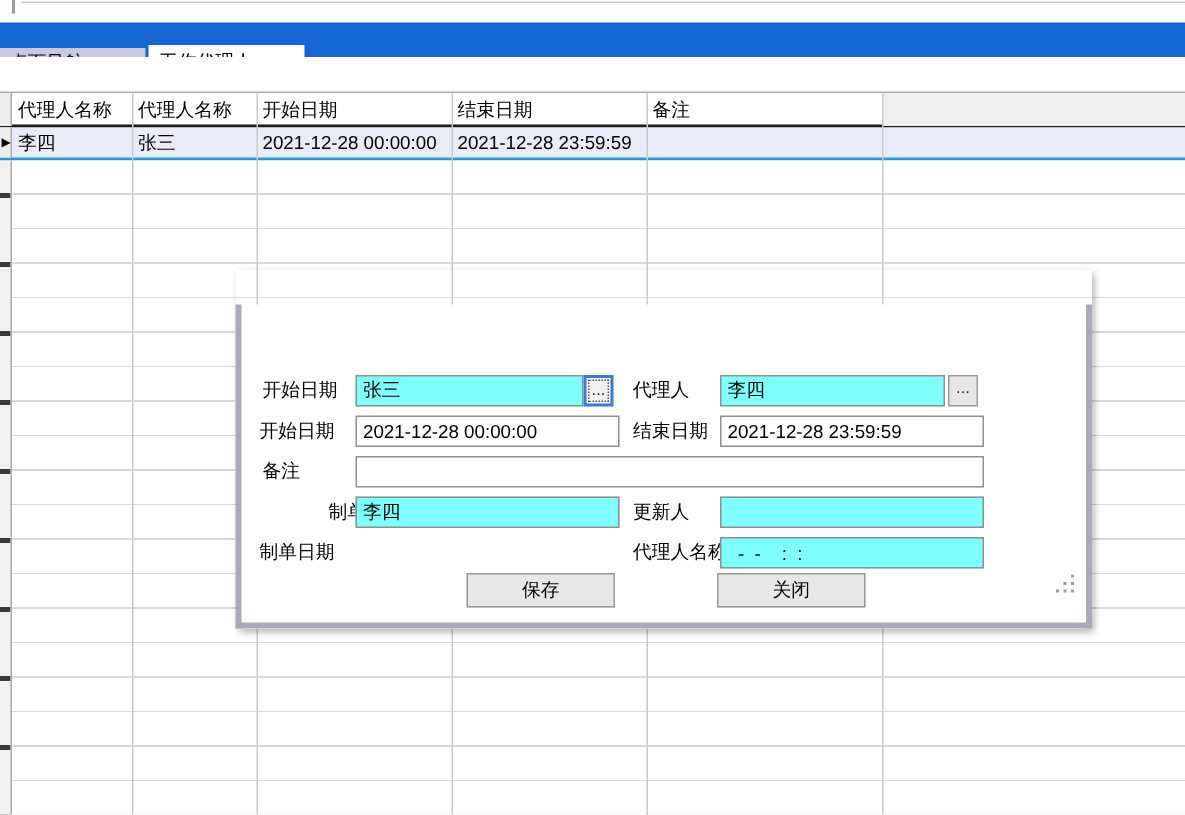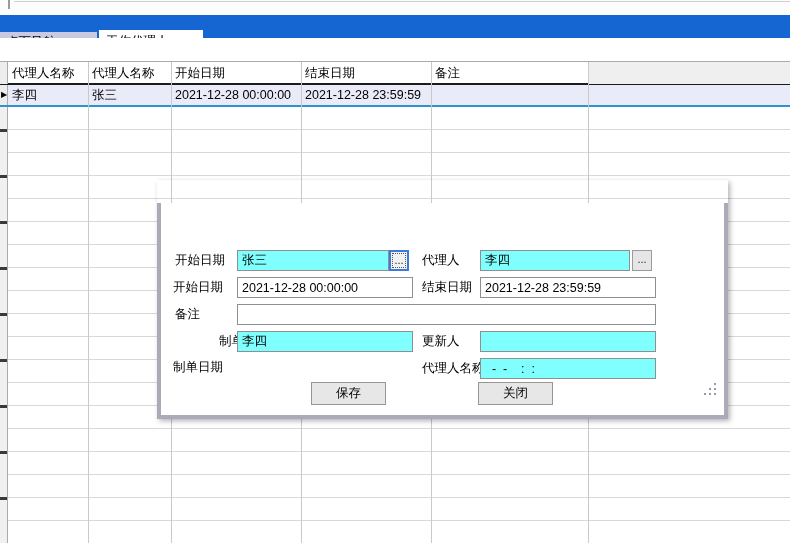--- a/index.html
+++ b/index.html
@@ -107,21 +107,21 @@
     white-space:pre; }
   input.fld { outline:none; }
   .cyan { background:#80ffff; }
   .white { background:#ffffff; }
   .browse-btn { width:20px; height:21px; background:#e6e6e6;
     border:1px solid #9a9aa0; font-size:11px; line-height:17px; text-align:center;
     color:#222; cursor:pointer; }
   .browse-focus { border:2px solid #3c7bd9; background:#f2f2f2;
     outline:1px dotted #555; outline-offset:-4px; }
 
-  .dlg-btn { width:75px; height:23px; background:#e7e7e7;
+  .dlg-btn { width:99px; height:23px; background:#e7e7e7;
     border:1px solid #969696; font-size:12.5px; text-align:center;
     line-height:21px; cursor:pointer;
     font-family:"Liberation Sans","DejaVu Sans",sans-serif; }
 
   .grip { left:547px; top:203px; width:13px; height:12px; }
   .grip i { position:absolute; width:2px; height:2px; background:#9a9aa6; }
 </style>
 </head>
 <body>
 
@@ -180,21 +180,21 @@
   <input class="abs fld white" style="left: 323px; top: 97px; width: 176px;" value="2021-12-28 23:59:59">
 
   <div class="abs fld-label" style="left:18px;top:124px;">备注</div>
   <input class="abs fld white" style="left: 80px; top: 124px; width: 419px;" value="">
 
   <div class="abs fld-label" style="left:18px;top:151px;margin-left:44px;">制单人</div>
   <input class="abs fld cyan" style="left: 80px; top: 151px; width: 176px;" value="李四">
   <div class="abs fld-label" style="left:265px;top:151px;text-align:center;">更新人</div>
   <input class="abs fld cyan" style="left: 323px; top: 151px; width: 176px;" value="">
 
-  <div class="abs fld-label" style="left:16px;top:178px;font-family:Liberation Mono, monospace;">制单日期</div>
+  <div class="abs fld-label" style="left:16px;top:178px;">制单日期</div>
   <div class="abs fld-label" style="left:265px;top:178px;">代理人名称</div>
   <input class="abs fld cyan" style="left: 323px; top: 178px; width: 176px;" value="  -  -    :  :">
 
   <div class="abs dlg-btn" style="left:154px;top:202px;">保存</div>
   <div class="abs dlg-btn" style="left:321px;top:202px;">关闭</div>
 
   <div class="abs grip">
     <i style="left:10px;top:10px;"></i>
       <i style="left:10px;top:5px;"></i>
     <i style="left:10px;top:0;"></i>

